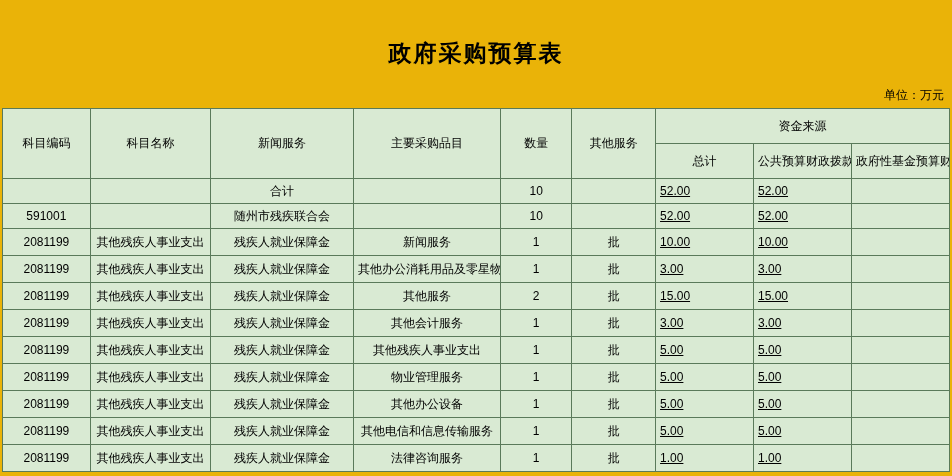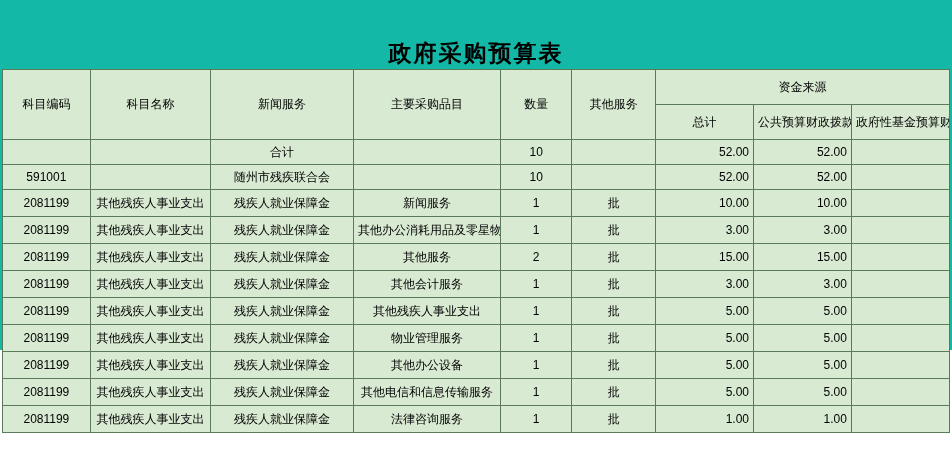--- a/index.html
+++ b/index.html
@@ -9,22 +9,22 @@
   }
   body {
     width: 952px;
     height: 476px;
     font-family: "Liberation Sans", sans-serif;
     overflow: hidden;
   }
   .page {
     position: relative;
     width: 952px;
-    height: 350px;
-    background: #14b8a6;
+    height: 476px;
+    background: #eab308;
     box-sizing: border-box;
   }
   .title {
     text-align: center;
     font-size: 23px;
     font-weight: bold;
     color: #000000;
     letter-spacing: 2px;
     padding-top: 38px;
     font-family: "Liberation Serif", serif;
@@ -57,21 +57,21 @@
   table.budget th {
     text-align: center;
     height: 34px;
     margin-top: 41px;
   }
   .hdr-group {
     height: 22px;
   }
   .cell-center { text-align: center; }
   .cell-left { text-align: center; }
-  .cell-right { text-align: right; padding-right: 6px; }
+  .cell-right { text-align: left; padding-right: 6px; text-decoration: underline; }
   tr.data-row td { height: 26px; }
   tr.total-row td { height: 24px; }
   .wrapcell {
     white-space: normal;
     line-height: 12px;
     font-size: 12px;
   }
   .c1 { width: 86px; }
   .c2 { width: 118px; }
   .c3 { width: 140px; }
@@ -82,20 +82,21 @@
   .c8 { width: 96px; }
   .c9 { width: 96px; }
 </style>
 </head>
 <body>
 
 <div class="page">
 
   <div class="title">政府采购预算表</div>
 
+  <div class="unit-line">单位：万元</div>
 
   <table class="budget">
     <colgroup>
       <col class="c1">
         <col class="c2">
         <col class="c3">
         <col class="c4">
       <col class="c5">
         <col class="c6">
         <col class="c7">

